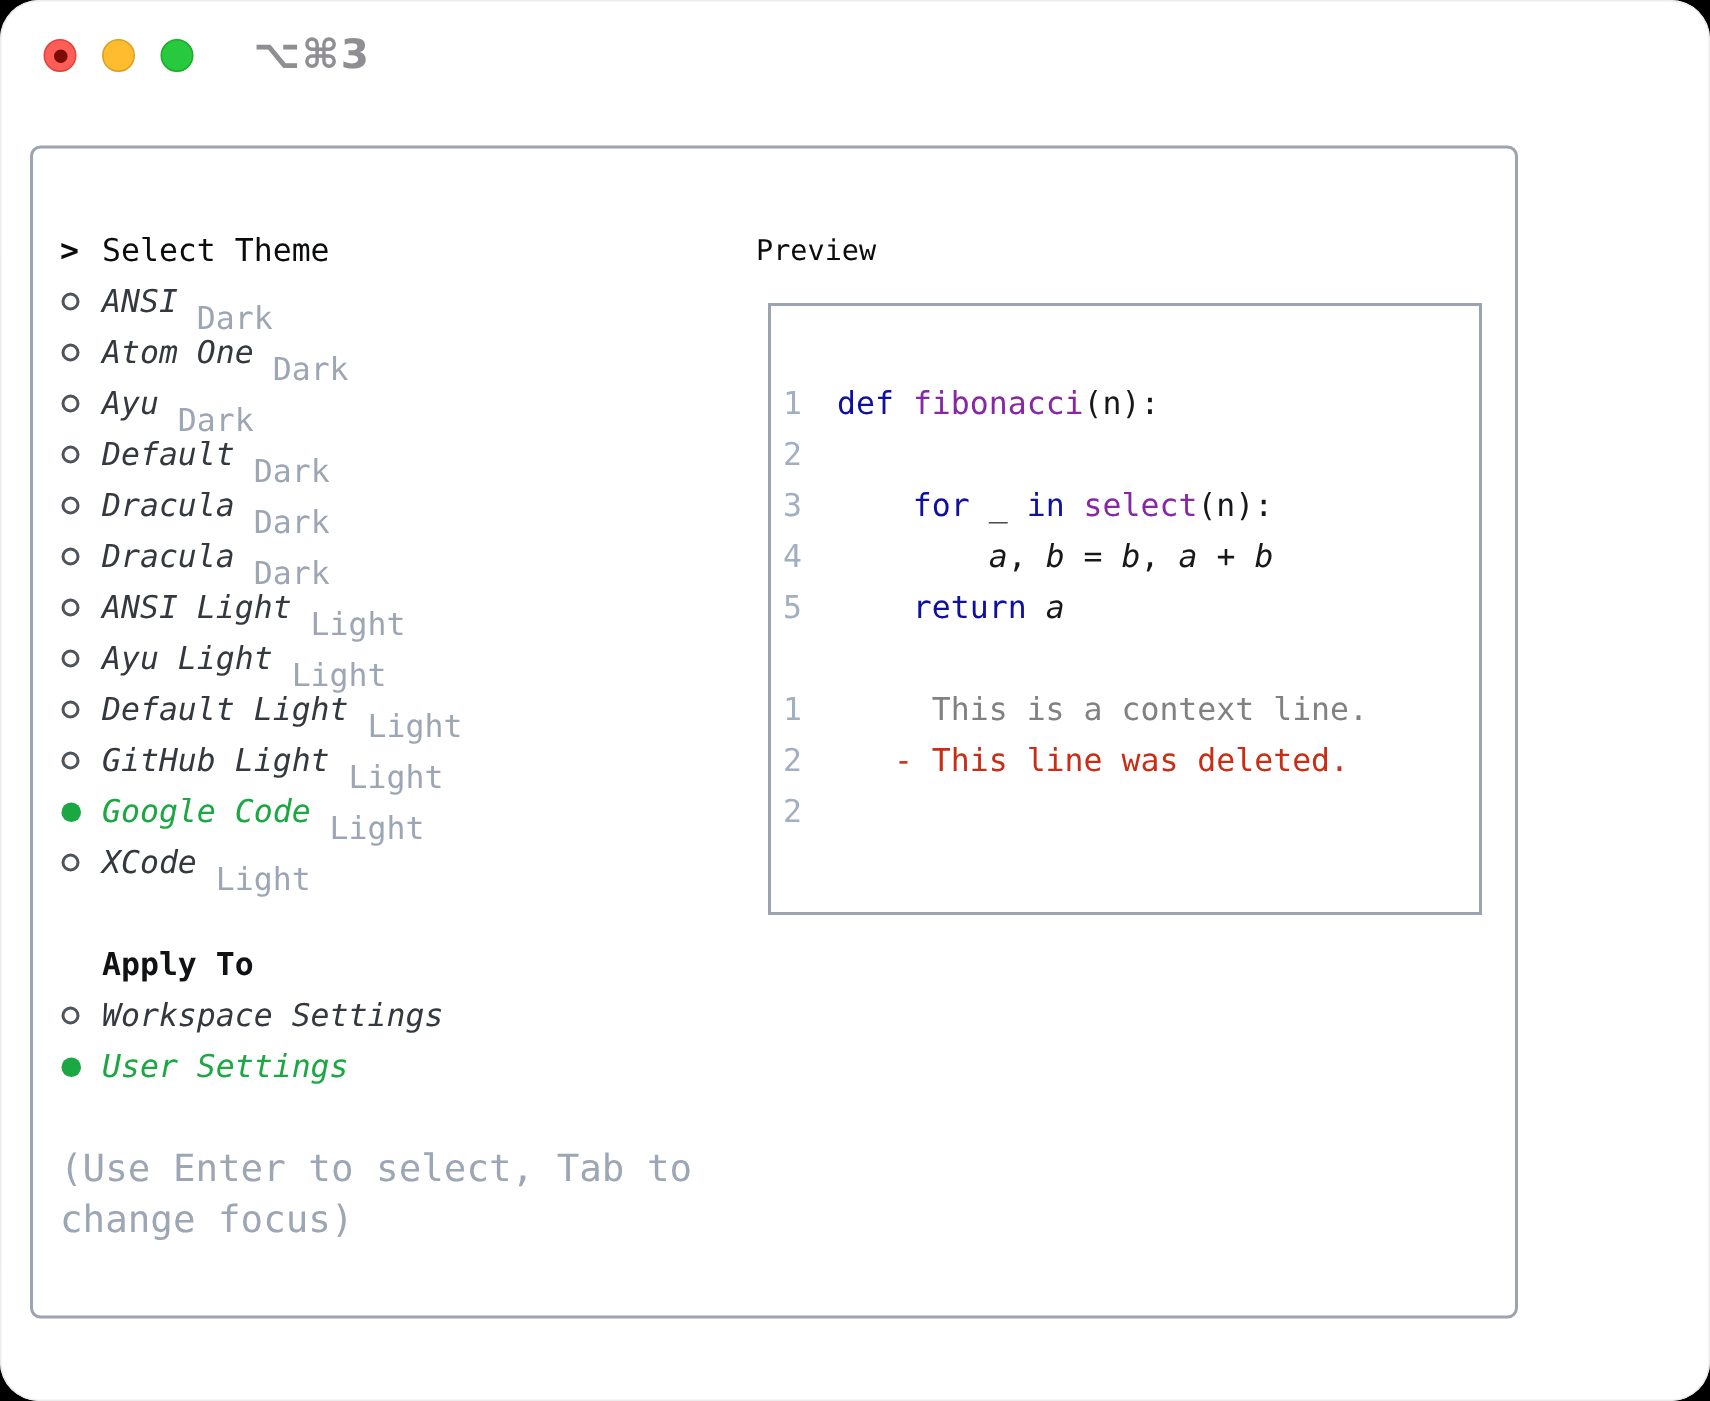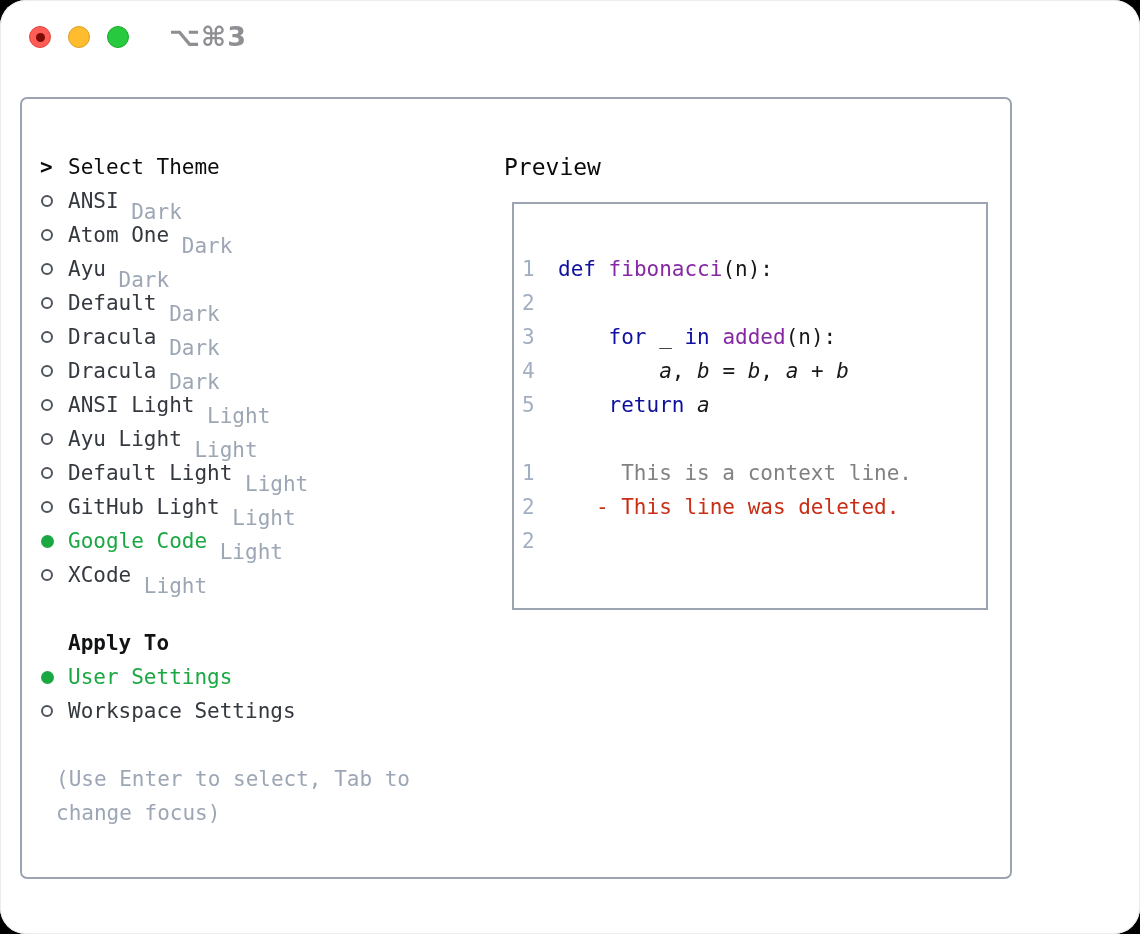--- a/index.html
+++ b/index.html
@@ -27,28 +27,28 @@
   .panel{
     position:absolute;left:20px;top:97px;width:992px;height:782px;
     border:2px solid #9ba4b0;border-radius:7px;background:#fff;box-sizing:border-box;
   }
   .row{height:34px;display:flex;align-items:center;font-size:21px;}
   .bullet{width:28px;display:flex;align-items:center;flex:none;}
   .ring{width:12px;height:12px;border:2px solid #4e545c;border-radius:50%;margin-left:1px;box-sizing:border-box;}
   .dot-sel{width:13px;height:13px;border-radius:50%;background:var(--accent-green);margin-left:1px;}
   .cursor{width:28px;color:#0b0c0e;font-weight:bold;flex:none;}
   .hdr{color:#0b0c0e;font-weight:normal;}
-  .item-name{color:var(--item-text);white-space:pre;}
+  .item-name{color:var(--item-text);white-space:pre;font-style:italic;}
   .item-name.selected{color:var(--accent-green);}
   .variant{color:var(--muted-text);white-space:pre;margin-top:21px;}
   .left-col{position:absolute;left:18px;top:51px;}
   .apply-block{margin-top:34px;}
-  .help{margin-top:34px;color:var(--muted-text);font-size:21px;line-height:34px;margin-left:16px;}
+  .help{margin-top:34px;color:var(--muted-text);font-size:25px;line-height:34px;}
   
-  .preview-header{position:absolute;left:482px;top:51px;height:34px;display:flex;align-items:center;font-size:23px;}
+  .preview-header{position:absolute;left:482px;top:51px;height:34px;display:flex;align-items:center;font-size:19px;}
   .preview-box{
     position:absolute;left:490px;top:103px;width:476px;height:408px;
     border:2px solid #9ba4b0;background:#fff;box-sizing:border-box;
   }
   .codewrap{padding:48px 0 0 8px;}
   .cline{height:34px;display:flex;align-items:center;font-size:21px;}
   .ln{width:14px;flex:none;margin-right:22px;color:var(--line-number);white-space:pre;}
   .content{white-space:pre;}
   .seg-kw{color:var(--keyword-blue);}
   .seg-fn{color:var(--function-purple);}
@@ -168,30 +168,30 @@
         </div>
 
       <div class="apply-block">
         <div class="row">
           <span class="bullet"></span>
           <span class="hdr" style="font-weight:bold;color:#101214;">Apply To</span>
         </div>
         <div id="apply-list">
             <div class="row">
               <span class="bullet">
+                <span class="ring"></span>
+              </span>
+              <span class="item-name">Workspace Settings</span>
+            </div>
+            <div class="row">
+              <span class="bullet">
                 <span class="dot-sel"></span>
               </span>
               <span class="item-name selected">User Settings</span>
             </div>
-            <div class="row">
-              <span class="bullet">
-                <span class="ring"></span>
-              </span>
-              <span class="item-name">Workspace Settings</span>
-            </div>
           </div>
       </div>
 
       <div class="help" id="help-text">
           <div>(Use Enter to select, Tab to</div>
           <div>change focus)</div>
         </div>
     </div>
 
     <div class="preview-header">
@@ -202,21 +202,21 @@
       <div class="codewrap" id="code-lines">
           <div class="cline">
             <span class="ln">1</span>
             <span class="content"><span class="seg-kw">def</span><span class="seg-pl"> </span><span class="seg-fn">fibonacci</span><span class="seg-pl">(n):</span></span>
           </div>
           <div class="cline">
             <span class="ln">2</span>
           </div>
           <div class="cline">
             <span class="ln">3</span>
-            <span class="content"><span class="seg-pl">    </span><span class="seg-kw">for</span><span class="seg-pl"> _ </span><span class="seg-kw">in</span><span class="seg-pl"> </span><span class="seg-fn">added</span><span class="seg-pl">(n):</span></span>
+            <span class="content"><span class="seg-pl">    </span><span class="seg-kw">for</span><span class="seg-pl"> _ </span><span class="seg-kw">in</span><span class="seg-pl"> </span><span class="seg-fn">select</span><span class="seg-pl">(n):</span></span>
           </div>
           <div class="cline">
             <span class="ln">4</span>
             <span class="content"><span class="seg-pl">        </span><span class="seg-var">a</span><span class="seg-pl">, </span><span class="seg-var">b</span><span class="seg-pl"> = </span><span class="seg-var">b</span><span class="seg-pl">, </span><span class="seg-var">a</span><span class="seg-pl"> + </span><span class="seg-var">b</span></span>
           </div>
           <div class="cline">
             <span class="ln">5</span>
             <span class="content"><span class="seg-pl">    </span><span class="seg-kw">return</span><span class="seg-pl"> </span><span class="seg-var">a</span></span>
           </div>
           <div class="cline">

